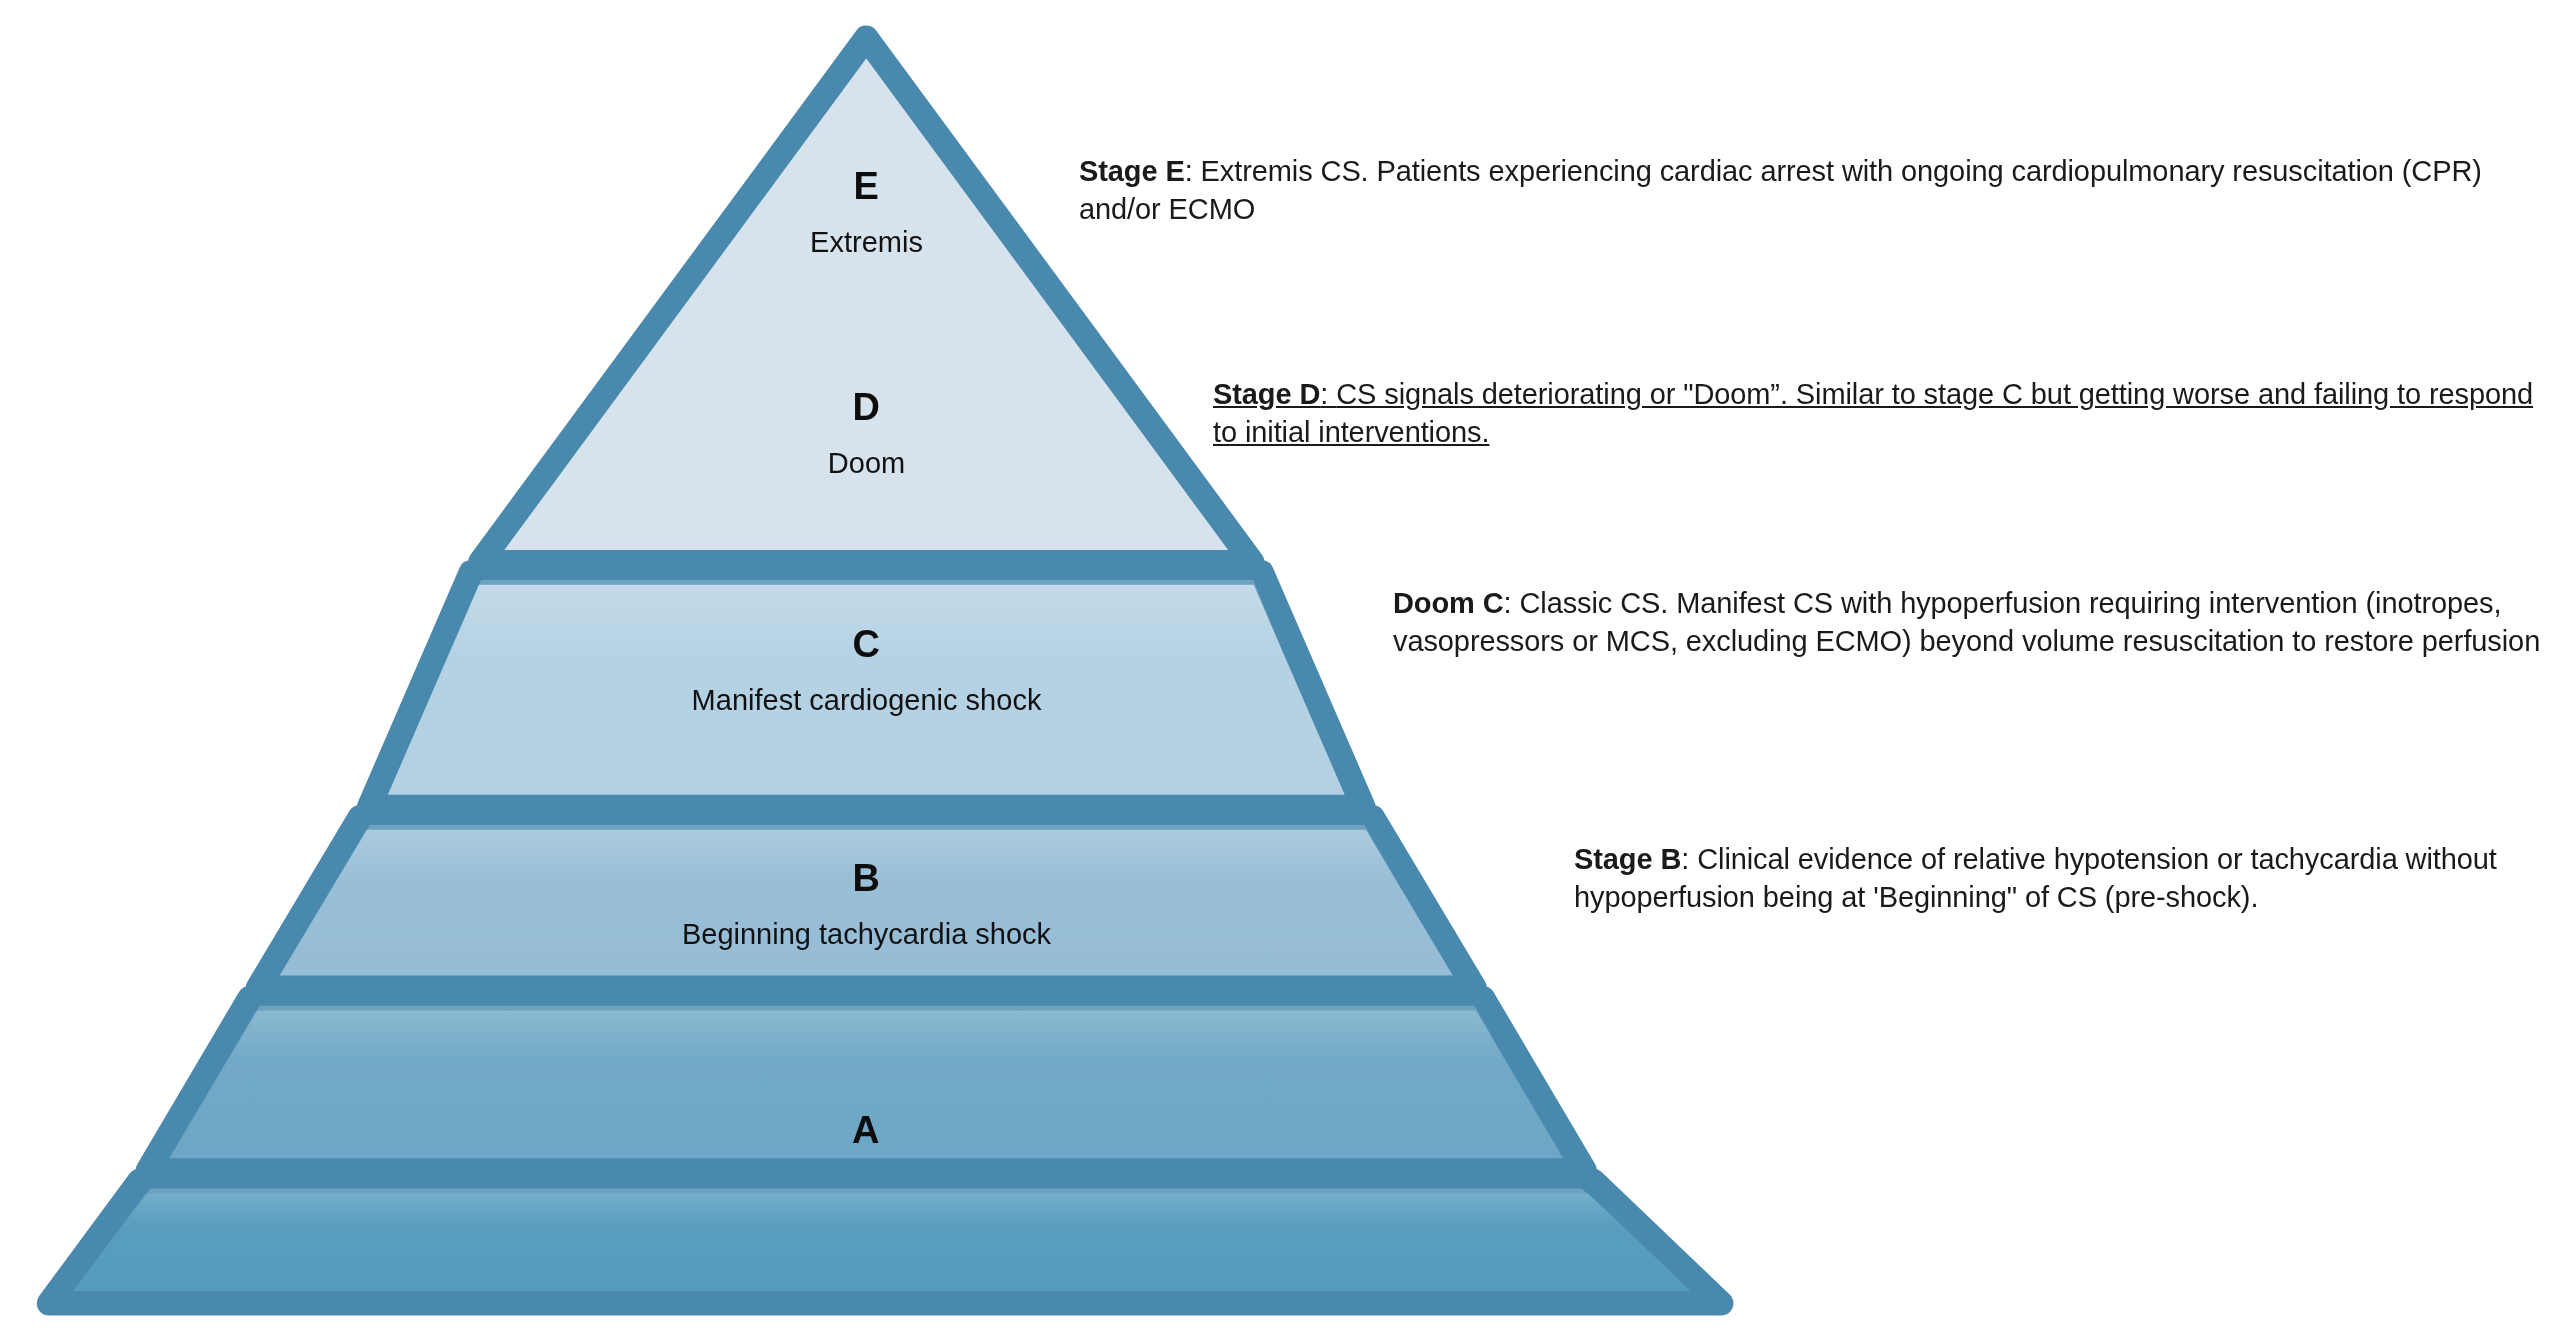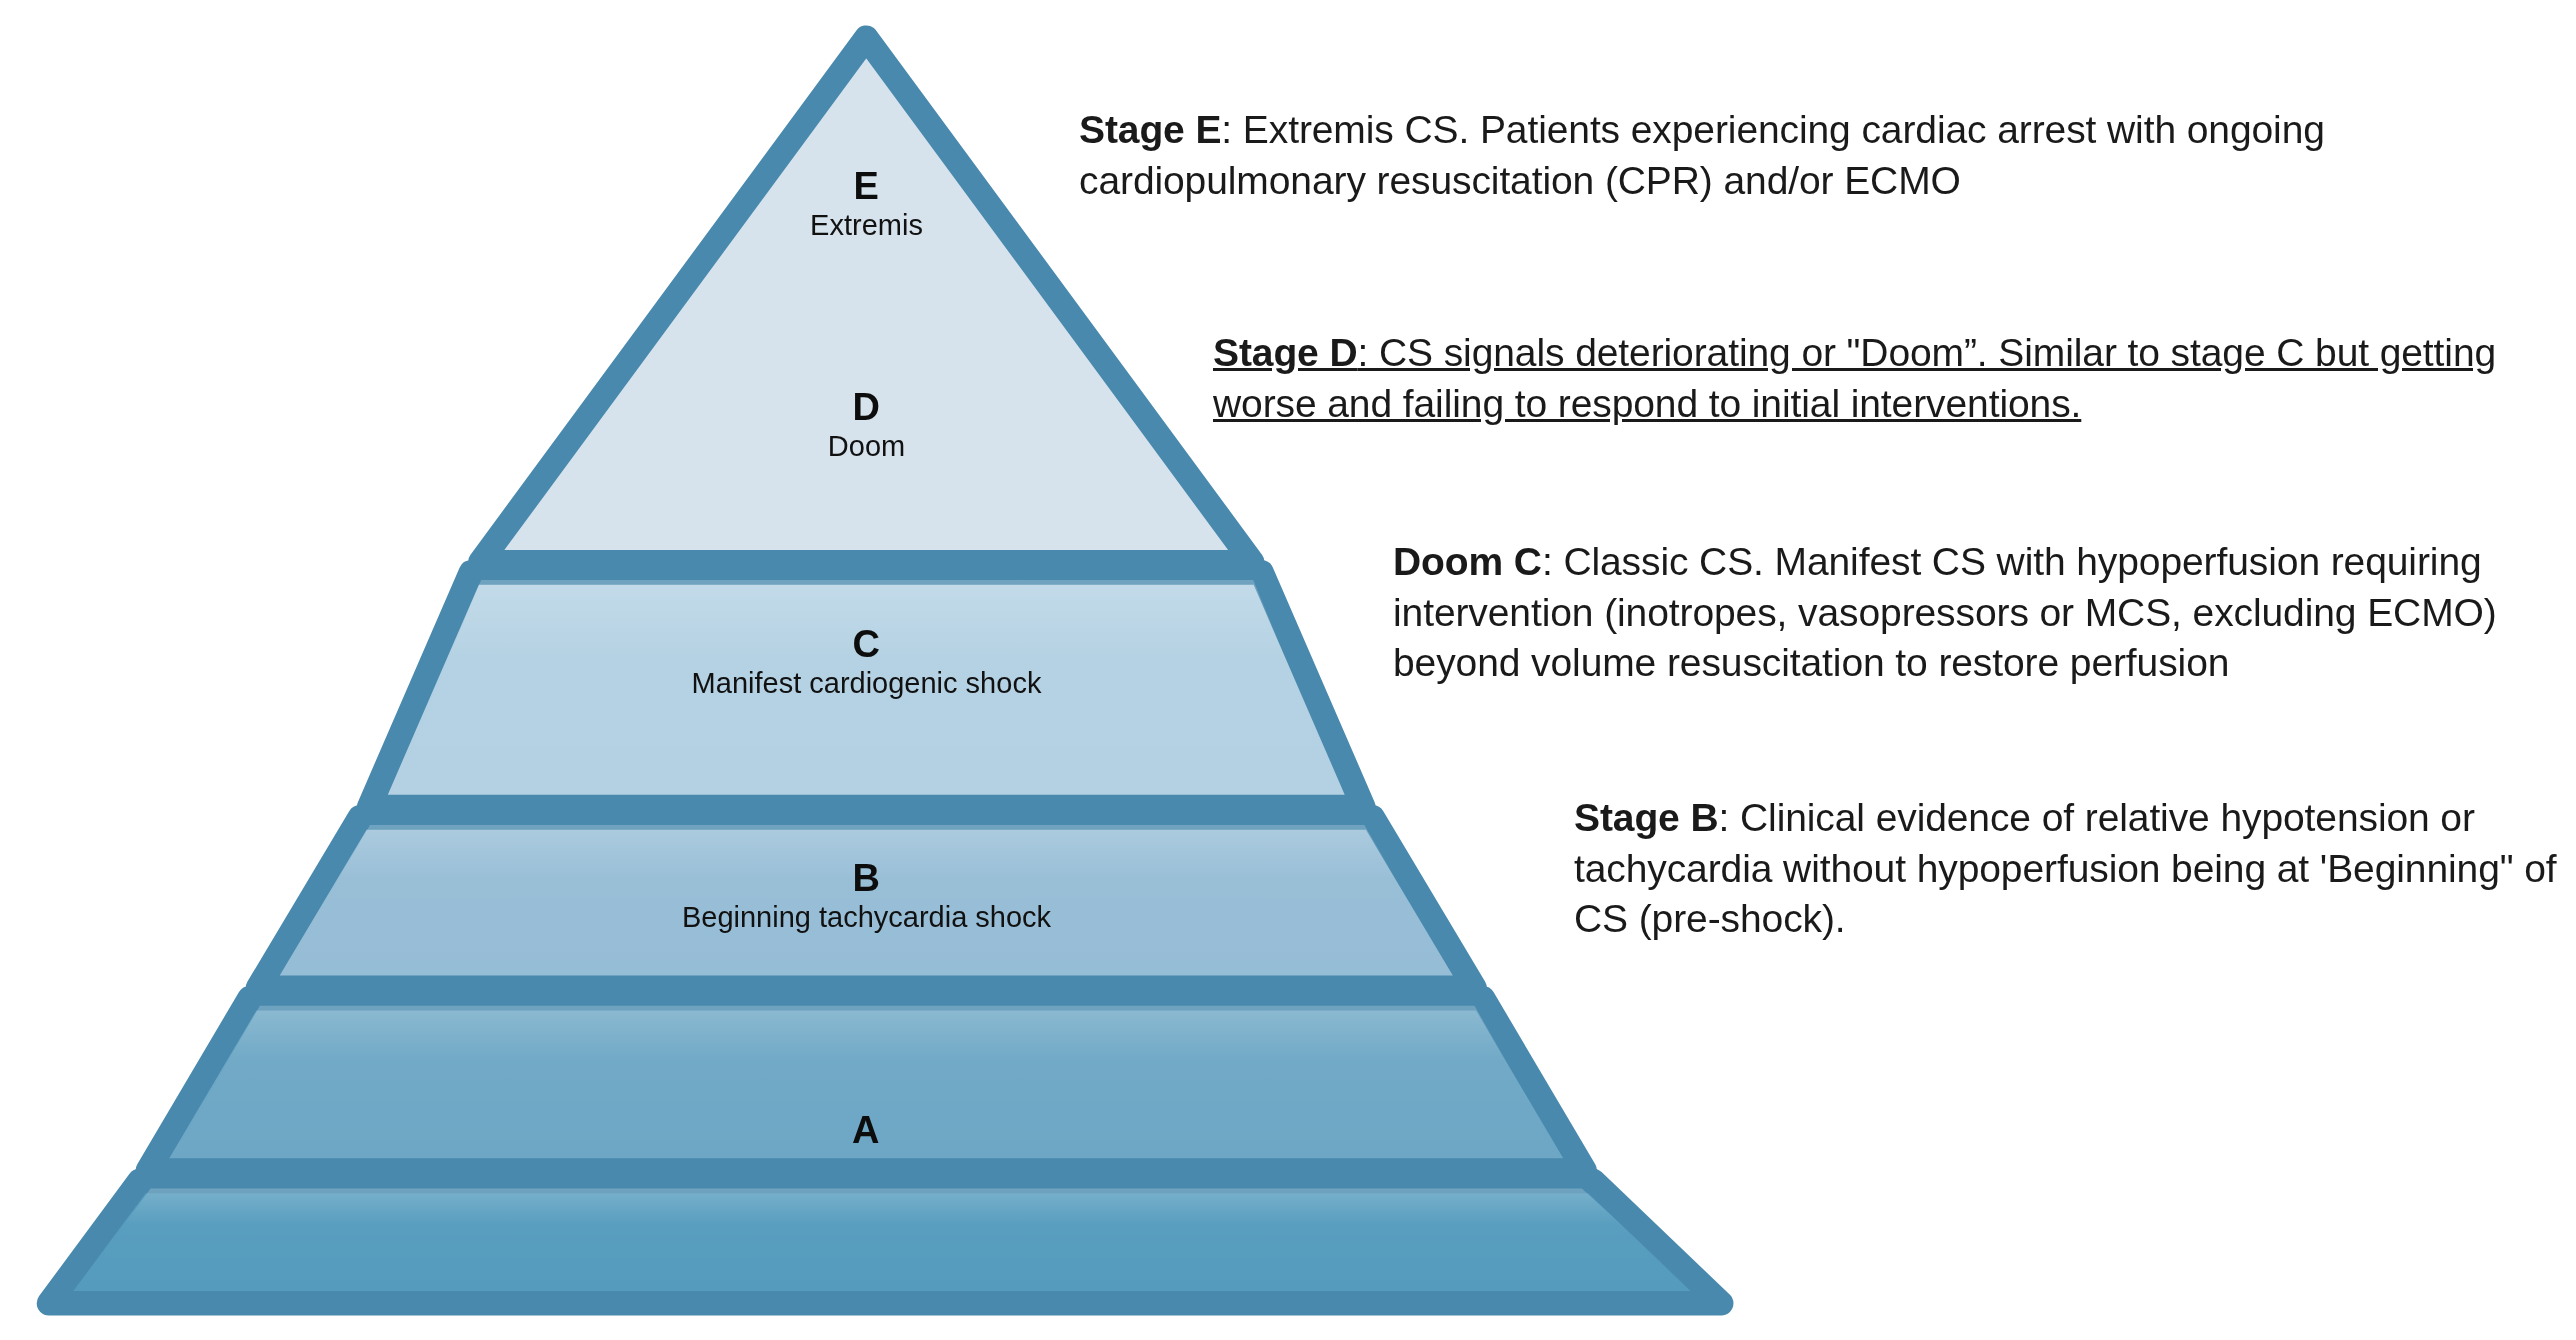--- a/index.html
+++ b/index.html
@@ -36,31 +36,32 @@
     font-weight: bold;
     font-size: 38px;
     letter-spacing: 0.5px;
     display: block;
     color: #0d0d0d;
   }
   .tier-name {
     font-size: 29px;
     font-weight: normal;
     display: block;
-    margin-top: 1px;
+    margin-top: 18px;
     color: #111111;
   }
 
   
   .stage-desc {
     position: absolute;
     color: #1a1a1a;
-    font-size: 39px;
+    font-size: 29px;
     line-height: 1.30;
     letter-spacing: -0.1px;
+    margin-top: 48px;
   }
   .stage-desc b {
     font-weight: bold;
   }
 </style>
 </head>
 <body>
 
 <div id="page">
 

